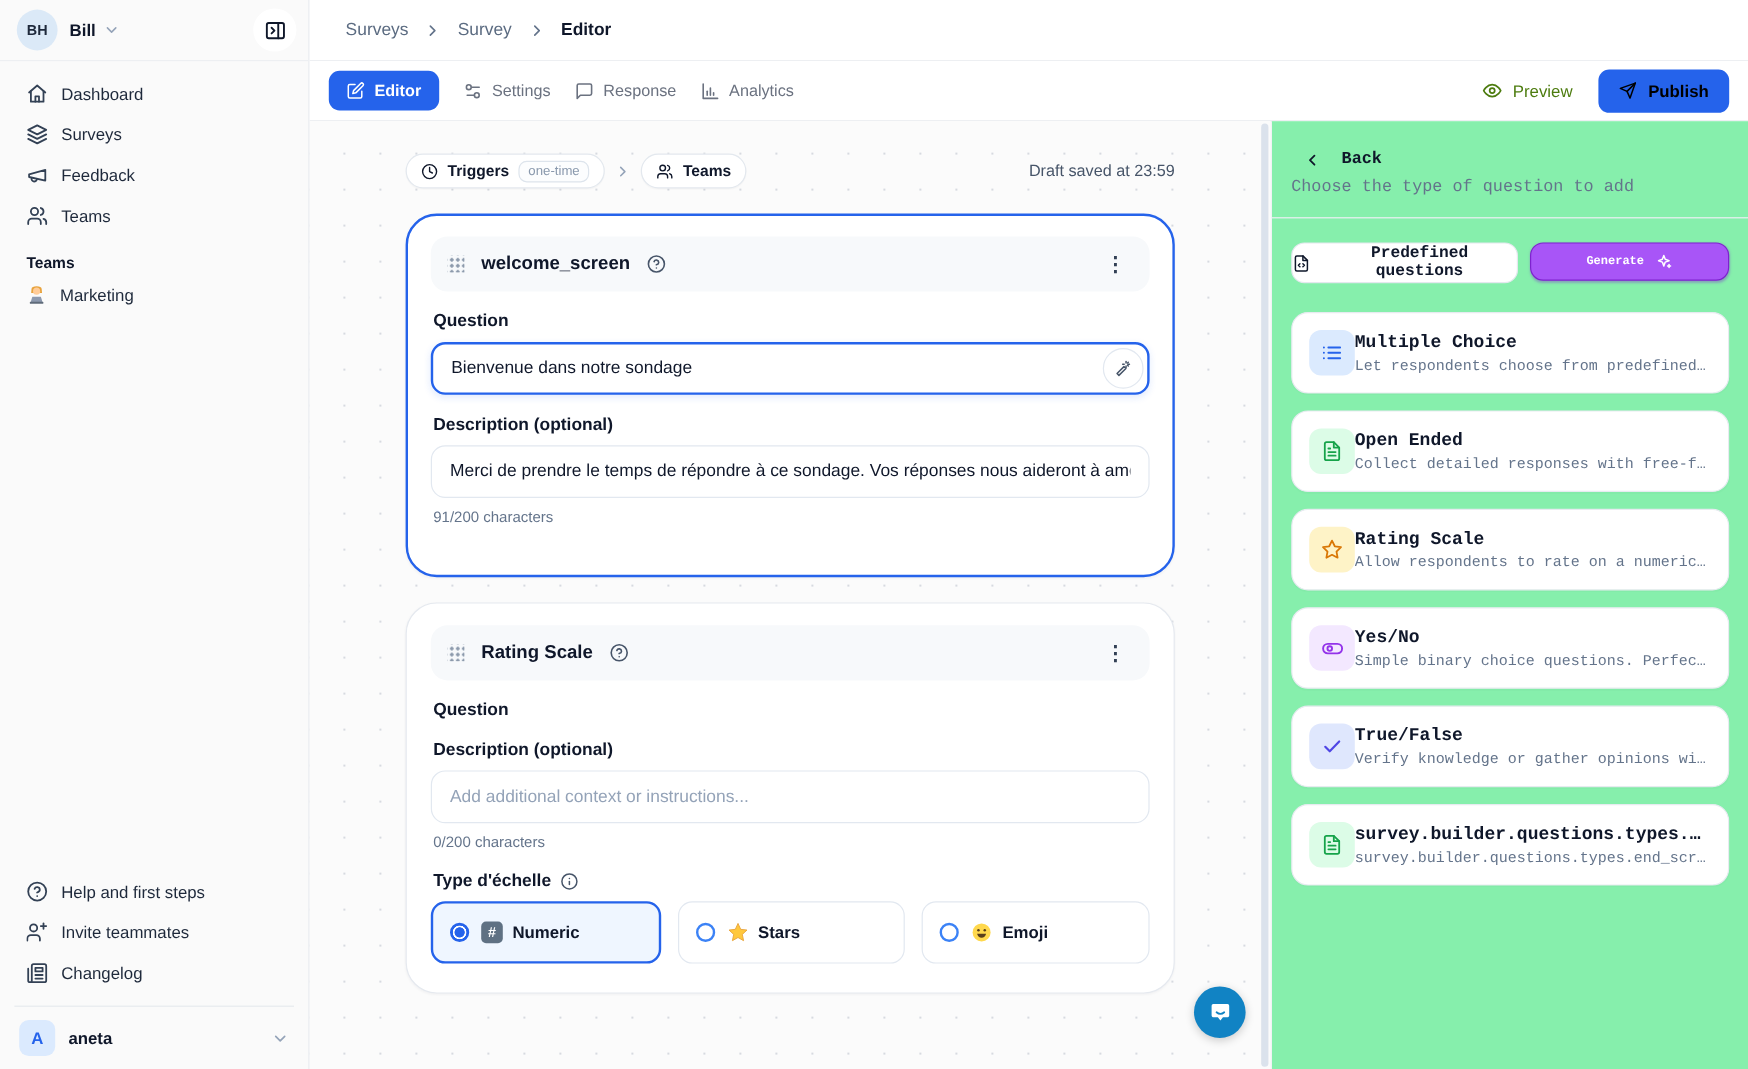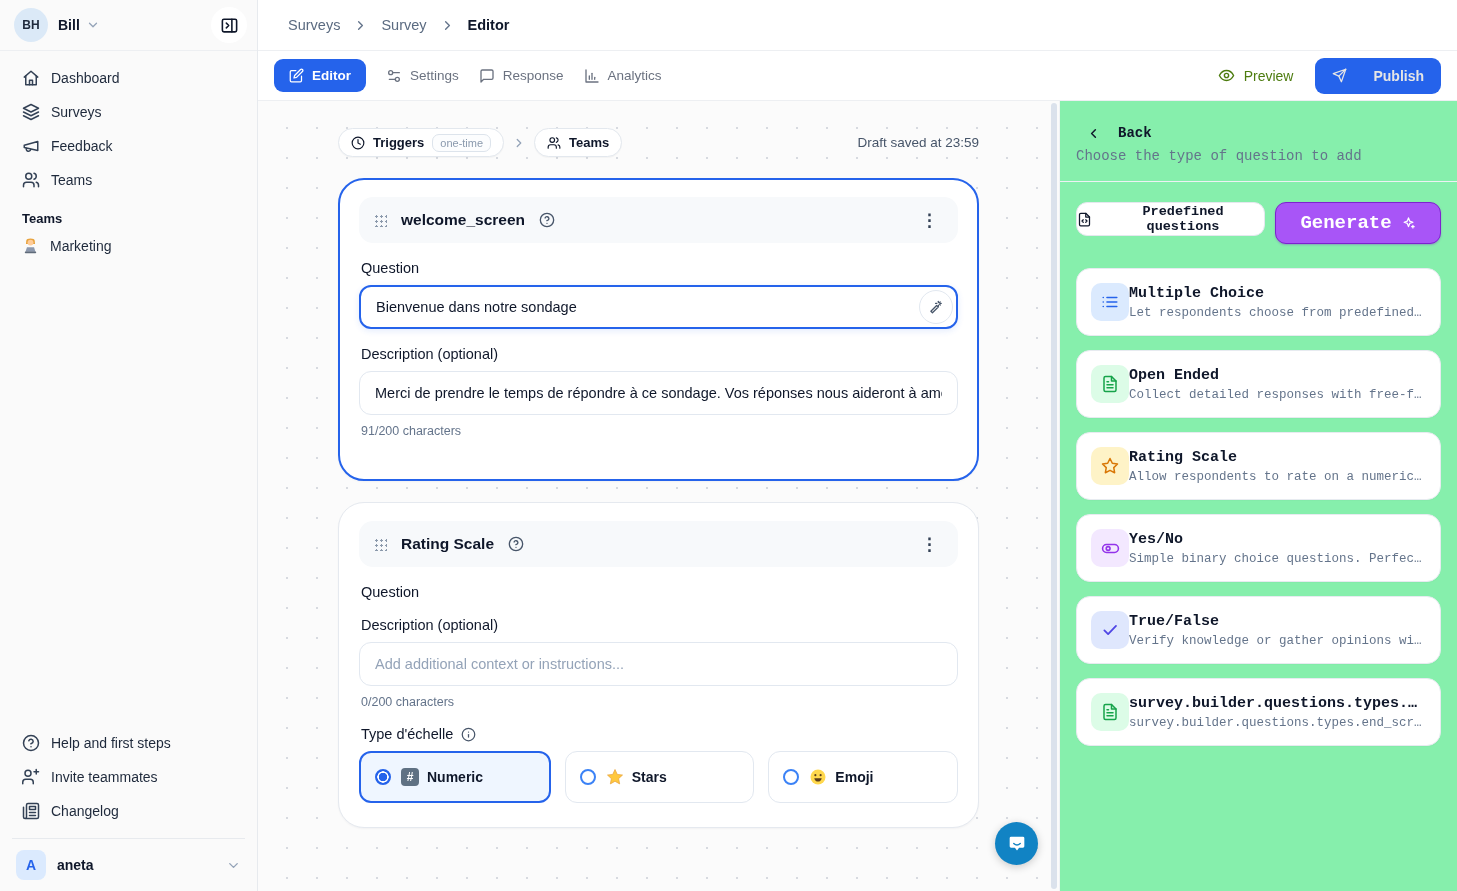--- a/index.html
+++ b/index.html
@@ -34,42 +34,42 @@
   .crumb { font-size:14.5px; color:#5b6b81; cursor:pointer; }
   .crumb.current { color:#0f172a; font-weight:600; cursor:default; }
   .crumb-sep { color:#64748b; margin:0 13px; display:flex; }
 
   .tabbar { height:50px; flex:0 0 50px; border-bottom:1px solid #edeff2; display:flex; align-items:center; padding:0 16px; background:#fff; }
   .tab-group { display:flex; align-items:center; gap:20px; }
   .tab { display:flex; align-items:center; gap:8px; font-size:13.5px; color:#6b7280; font-weight:500; cursor:pointer; }
   .tab-active { display:flex; align-items:center; gap:8px; background:#2563eb; color:#fff; font-size:13.5px; font-weight:600; padding:9px 15px; border-radius:9px; border:none; cursor:pointer; font-family:inherit; }
   .tb-right { margin-left:auto; display:flex; align-items:center; gap:22px; }
   .preview-btn { display:flex; align-items:center; gap:9px; font-size:14px; font-weight:500; color:#4d7c0f; cursor:pointer; background:none; border:none; font-family:inherit; }
-  .publish-btn { display:flex; align-items:center; gap:26px; background:#2563eb; color:#e5e5e5; border:none; font-family:inherit; font-size:14px; font-weight:600; padding:10px 17px; border-radius:9px; cursor:pointer;text-align:right; }
+  .publish-btn { display:flex; align-items:center; gap:9px; background:#2563eb; color:#000000; border:none; font-family:inherit; font-size:14px; font-weight:600; padding:10px 17px; border-radius:9px; cursor:pointer;text-align:right; }
 
   .content { flex:1; display:flex; min-height:0; }
 
   
   .canvas { flex:1; position:relative; background:#fbfbfb; background-image:radial-gradient(#d7dae0 1.15px, transparent 1.25px); background-size:30px 30px; background-position:14px 12px; overflow:hidden; padding:27px 0 0 80px; }
   .canvas-col { width:641px; }
   .canvas-toolbar { display:flex; align-items:center; }
   .chip { display:flex; align-items:center; gap:8px; background:#fff; border:1px solid #e3e8ee; border-radius:999px; height:29px; padding:0 12px; font-size:13px; font-weight:600; color:#0f172a; box-shadow:0 1px 1px rgba(15,23,42,.03); cursor:pointer; }
   .chip .ic { color:#0f172a; display:flex; }
   .chip-badge { border:1px solid #dde4ec; color:#8a99ad; background:#fcfdfe; font-size:11px; font-weight:500; border-radius:7px; padding:2px 7px; }
   .chip-sep { color:#94a3b8; margin:0 8px; display:flex; }
   .draft-status { margin-left:auto; font-size:13.5px; color:#475569; }
 
   .qcard { background:#fff; border:1px solid #e5e9ef; border-radius:26px; margin-top:21px; padding:18px 20px 24px; box-shadow:0 1px 2px rgba(15,23,42,.04); }
   .qcard.selected { border:2px solid #2563eb; padding:17px 19px 41px; }
   .qcard-head { background:#f7f9fb; border-radius:14px; height:46px; display:flex; align-items:center; gap:14px; padding:0 14px; cursor:pointer; }
   .grip { width:14px; height:14px; background-image:radial-gradient(#8b99ab 1.3px, transparent 1.4px); background-size:5px 5px; background-position:1px 1px; cursor:grab; }
   .qcard-title { font-size:15.5px; font-weight:600; color:#0f172a; }
   .head-help { color:#475569; display:flex; cursor:pointer; }
   .kebab { margin-left:auto; color:#334155; font-size:17px; font-weight:700; line-height:1; cursor:pointer; padding:4px 6px; }
-  .field-label { font-size:14.5px; font-weight:400; color:#0f172a; margin:17px 2px 9px; display:flex; align-items:center; gap:8px; }
+  .field-label { font-size:14.5px; font-weight:700; color:#0f172a; margin:17px 2px 9px; display:flex; align-items:center; gap:8px; }
   .input-wrap { position:relative; }
   .txt-input { width:100%; height:44px; border:1px solid #e2e8f0; border-radius:12px; background:#fff; font-family:inherit; font-size:14.5px; color:#0f172a; padding:0 52px 0 15px; outline:none; }
   .txt-input::placeholder { color:#94a3b8; }
   .txt-input.focused { border:2px solid #2563eb; box-shadow:0 2px 6px rgba(37,99,235,.12); }
   .wand-btn { position:absolute; right:5px; top:50%; transform:translateY(-50%); width:34px; height:34px; border-radius:50%; background:#fff; border:1px solid #e2e8f0; display:flex; align-items:center; justify-content:center; color:#475569; cursor:pointer; }
   .char-count { font-size:12.5px; color:#64748b; margin:9px 2px 0; }
   .scale-row { display:flex; gap:14px; margin-top:2px; }
   .scale-opt { flex:1; height:52px; border:1px solid #e2e8f0; border-radius:12px; background:#fff; display:flex; align-items:center; gap:10px; padding:0 14px; cursor:pointer; }
   .scale-opt.selected { background:#eff6ff; border:2px solid #2563eb; }
   .radio { width:16px; height:16px; border-radius:50%; border:2px solid #3b82f6; background:#fff; flex:0 0 16px; }
@@ -82,21 +82,21 @@
 
   
   .panel { width:398px; flex:0 0 398px; background:#86efac; border-left:1px solid #f0f2f5; padding:24px 16px 0; overflow:hidden;font-family:Liberation Mono, monospace; }
   .back-row { display:flex; align-items:center; gap:17px; padding:0 10px; cursor:pointer; }
   .back-label { font-size:14px; font-weight:600; color:#0f172a; }
   .panel-title { font-size:19px; font-weight:700; margin:27px 0 0; }
   .panel-sub { font-size:14px; color:#64748b; margin-top:7px; }
   .panel-divider { height:1px; background:#eef1f4; margin:17px -16px 0; }
   .panel-actions { display:flex; gap:10px; margin-top:20px; }
   .predef-btn { flex:1; display:flex; align-items:center; justify-content:center; gap:10px; background:#fff; border:1px solid #e4e8ee; border-radius:11px; height:34px; font-family:inherit; font-size:13.5px; font-weight:600; color:#0f172a; cursor:pointer; }
-  .generate-btn { flex:0 0 166px; display:flex; align-items:center; justify-content:center; gap:9px; background:#a855f7; border:1px solid #7e22ce; border-radius:11px; height:42px; font-family:inherit; font-size:19px; font-weight:600; color:#fff; cursor:pointer; box-shadow:0 1px 2px rgba(126,34,206,.35); }
+  .generate-btn { flex:0 0 166px; display:flex; align-items:center; justify-content:center; gap:9px; background:#a855f7; border:1px solid #7e22ce; border-radius:11px; height:32px; font-family:inherit; font-size:10px; font-weight:600; color:#fff; cursor:pointer; box-shadow:0 1px 2px rgba(126,34,206,.35); }
   .type-list { margin-top:24px; display:flex; flex-direction:column; gap:14px; }
   .type-card { display:flex; align-items:center; background:#fff; border:1px solid #e7ebf0; border-radius:14px; padding:14px 14px; cursor:pointer; box-shadow:0 1px 1px rgba(15,23,42,.02); }
   .type-tile { width:38px; height:38px; border-radius:10px; display:flex; align-items:center; justify-content:center; flex:0 0 38px; }
   .tile-blue { background:#dbeafe; color:#2563eb; }
   .tile-green { background:#dcfce7; color:#16a34a; }
   .tile-amber { background:#fef3c7; color:#d97706; }
   .tile-purple { background:#f3e8ff; color:#9333ea; }
   .tile-indigo { background:#dfe7fd; color:#4f46e5; }
   .type-info { min-width:0; }
   .type-title { font-size:15px; font-weight:700; color:#0f172a; white-space:nowrap; overflow:hidden; text-overflow:ellipsis; }

